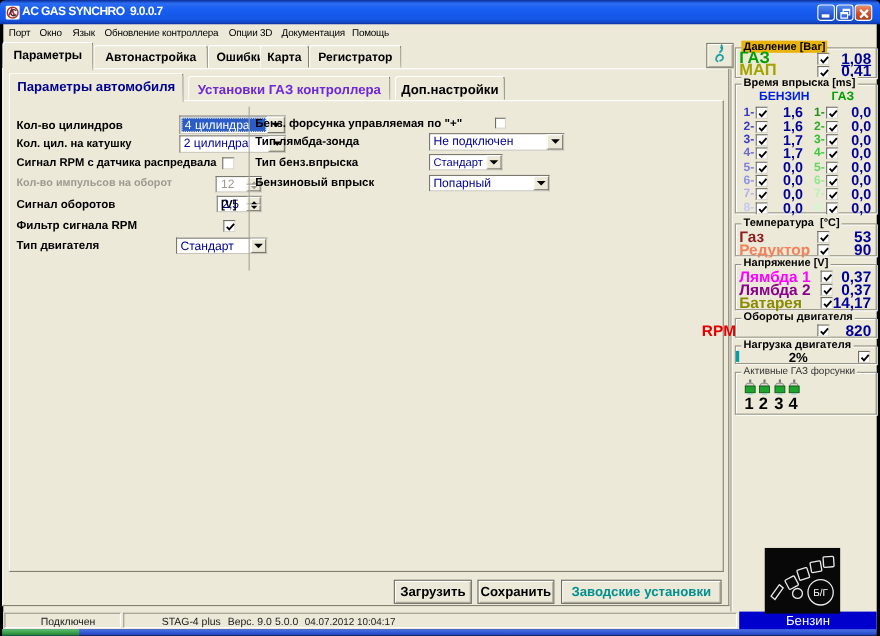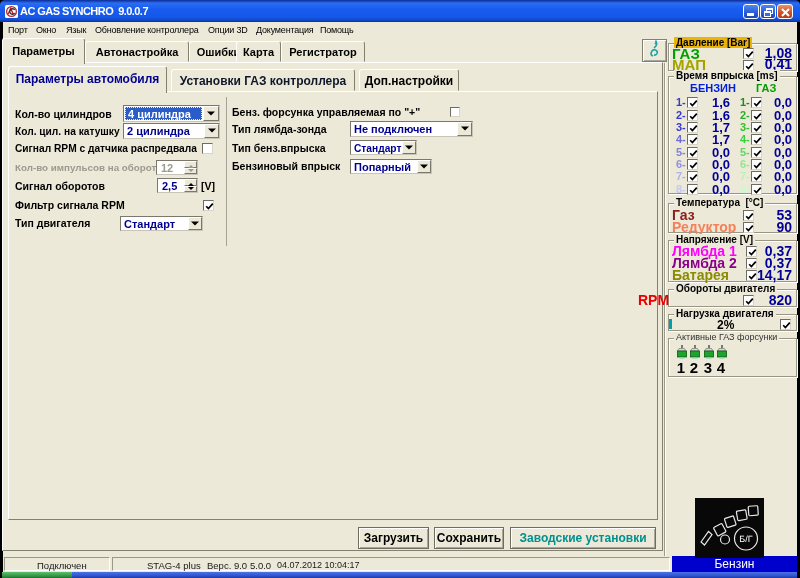--- a/index.html
+++ b/index.html
@@ -1,20 +1,20 @@
 <!DOCTYPE html>
 <html><head><meta charset="utf-8">
 <style>
 * { margin:0; padding:0; box-sizing:border-box; -webkit-font-smoothing:antialiased; }
 html,body { width:800px; height:578px; background:#000; overflow:hidden; }
 body { font-family:"Liberation Sans", sans-serif; position:relative; }
 .abs { position:absolute; }
 .lbl { position:absolute; font-size:10.5px; font-weight:bold; color:#000; white-space:nowrap; transform:translateY(-50%); }
 .cb { position:absolute; background:#fff; border:1px solid #888; border-color:#6f6d63 #d8d5c8 #d8d5c8 #6f6d63; }
-.dd { position:absolute; background:#fff; border:1px solid; border-color:#7a786c #c8c5b8 #c8c5b8 #7a786c; font-size:11px; font-weight:bold; white-space:nowrap;}
+.dd { position:absolute; background:#fff; border:1px solid; border-color:#7a786c #c8c5b8 #c8c5b8 #7a786c; font-size:11px; font-weight:normal; white-space:nowrap;margin-left:40px;}
 .ddbtn { position:absolute; right:0px; top:0px; bottom:0px; background:#ece9d8; border:1px solid; border-color:#fff #7a786c #7a786c #fff; }
 .tri { position:absolute; left:50%; top:50%; transform:translate(-50%,-30%); width:0; height:0; border:4px solid transparent; border-top:4px solid #000; }
 .spbtns { position:absolute; right:0; top:0; bottom:0; display:flex; flex-direction:column; }
 .spb { flex:1; position:relative; background:#ece9d8; border:1px solid; border-color:#fff #7a786c #7a786c #fff; }
 .triu { position:absolute; left:50%; top:60%; transform:translate(-50%,-50%); width:0; height:0; border:3px solid transparent; border-bottom:3px solid #000; }
 .trid { position:absolute; left:50%; top:70%; transform:translate(-50%,-50%); width:0; height:0; border:3px solid transparent; border-top:3px solid #000; }
 .grp { position:absolute; border:1px solid #999687; box-shadow:1px 1px 0 #fff, inset 1px 1px 0 #fff; }
 .btn { position:absolute; background:#ece9d8; border:1px solid #6f6d63; box-shadow:inset 1px 1px 0 #fff, inset -1px -1px 0 #a9a799; font-size:12px; font-weight:bold; text-align:center; color:#000; }
 .tab { position:absolute; background:#ece9d8; border:1px solid; border-color:#fff #82806f #ece9d8 #fff; border-radius:3px 3px 0 0; font-size:11px; font-weight:bold; text-align:center; }
 .num { position:absolute; font-size:11px; font-weight:bold; transform:translateY(-50%); }
@@ -56,21 +56,21 @@
 <div class="tab" style="left:85px;top:41px;width:104px;height:21px;line-height:21px;">Автонастройка</div>
 <div class="tab" style="left:189px;top:41px;width:59px;height:21px;line-height:21px;">Ошибки</div>
 <div class="tab" style="left:236px;top:41px;width:45px;height:21px;line-height:21px;">Карта</div>
 <div class="tab" style="left:281px;top:41px;width:84px;height:21px;line-height:21px;">Регистратор</div>
 <div class="abs" style="left:642px;top:39px;width:25px;height:23px;background:#ece9d8;border:1px solid #82806f;box-shadow:inset 1px 1px 0 #fff, inset -1px -1px 0 #a9a799;">
 <svg width="23" height="21" viewBox="0 0 23 21">
       <path d="M12 4 q2 -2 0.5 -3.5 M11 8 q4 -3 2 -6 M10 16 q-3 -1 -1.5 -4 q1 -3 4 -2 q2.5 1 1.5 3.5 q-1 2 -3 1.5" stroke="#1aa0a8" stroke-width="1.6" fill="none"></path>
     </svg></div>
 <div class="abs" style="left:8px;top:91px;width:650px;height:429px;background:#ece9d8;border:1px solid;border-color:#fff #82806f #82806f #fff;"></div>
 <div class="tab" style="left:8px;top:66px;width:159px;height:27px;line-height:25px;color:#000090;font-size:12px;z-index:5;border-bottom:none;">Параметры автомобиля</div>
-<div class="tab" style="left:171px;top:69px;width:184px;height:22px;line-height:22px;color:#0f172a;font-size:12px;">Установки ГАЗ контроллера</div>
+<div class="tab" style="left:171px;top:69px;width:184px;height:22px;line-height:22px;color:#6d28d9;font-size:12px;">Установки ГАЗ контроллера</div>
 <div class="tab" style="left:359px;top:69px;width:100px;height:22px;line-height:22px;color:#000;font-size:12px;">Доп.настройки</div>
 <div class="lbl" style="left:15px;top:114px;color:#000;font-size:10.5px;">Кол-во цилиндров</div>
 <div class="lbl" style="left:15px;top:131px;color:#000;font-size:10.2px;">Кол. цил. на катушку</div>
 <div class="lbl" style="left:15px;top:148px;color:#000;font-size:10.2px;">Сигнал RPM с датчика распредвала</div>
 <div class="lbl" style="left:15px;top:167px;color:#9c9a8e;font-size:9.8px;">Кол-во импульсов на оборот</div>
 <div class="lbl" style="left:15px;top:186px;color:#000;font-size:10.5px;">Сигнал оборотов</div>
 <div class="lbl" style="left:15px;top:205px;color:#000;font-size:10.5px;">Фильтр сигнала RPM</div>
 <div class="lbl" style="left:15px;top:223px;color:#000;font-size:10.5px;">Тип двигателя</div>
 <div class="dd" style="left:123px;top:105px;width:97px;height:17px">
     <div style="position:absolute;left:1px;top:1px;right:17px;bottom:1px;background:#2a5cc8;outline:1px dotted #f0e9c0;outline-offset:-1px;">
@@ -132,21 +132,21 @@
     <div class="ddbtn" style="width:15px;">
       <div class="tri"></div>
     </div>
   </div>
 <div class="dd" style="left:350px;top:140px;width:67px;height:15px">
     <span style="position:absolute;left:3px;top:50%;transform:translateY(-50%);color:#000090;font-size:10.2px;">Стандарт</span>
     <div class="ddbtn" style="width:14px;">
       <div class="tri"></div>
     </div>
   </div>
-<div class="dd" style="left:350px;top:159px;width:82px;height:15px">
+<div class="dd" style="left:350px;top:159px;width:110px;height:15px">
     <span style="position:absolute;left:3px;top:50%;transform:translateY(-50%);color:#000090;font-size:11px;">Попарный</span>
     <div class="ddbtn" style="width:14px;">
       <div class="tri"></div>
     </div>
   </div>
 <div class="btn" style="left:358px;top:527px;width:71px;height:22px;line-height:20px;">Загрузить</div>
 <div class="btn" style="left:434px;top:527px;width:70px;height:22px;line-height:20px;">Сохранить</div>
 <div class="btn" style="left:510px;top:527px;width:146px;height:22px;line-height:20px;color:#009090;">Заводские установки</div>
 <div class="abs" style="left:3px;top:556px;width:794px;height:16px;background:#ece9d8;"></div>
 <div class="abs" style="left:4px;top:557px;width:106px;height:14px;border:1px solid;border-color:#9a988b #fff #fff #9a988b;"></div>

